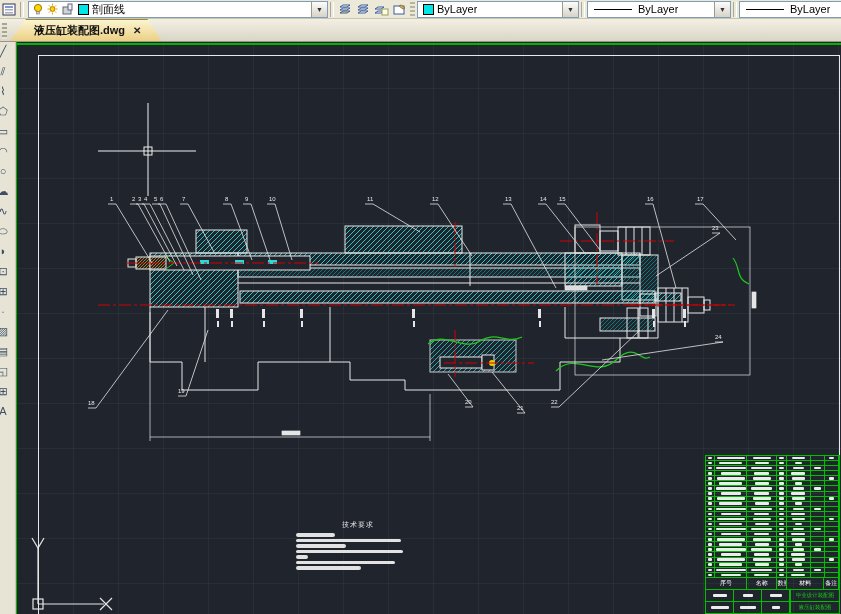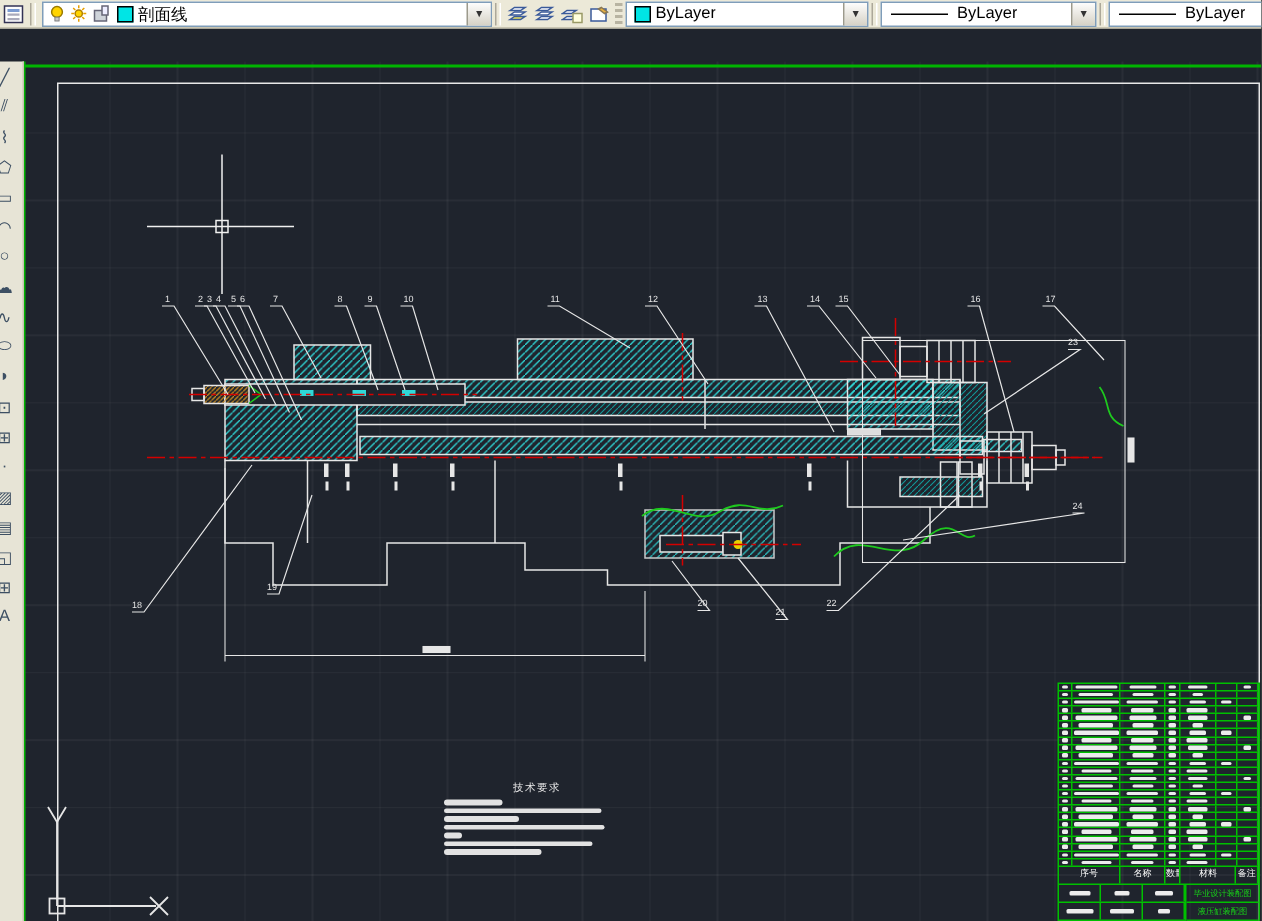--- a/index.html
+++ b/index.html
@@ -177,20 +177,27 @@
       <span class="txt">ByLayer</span>
       <span class="drop">▼</span>
     </div>
     <div class="tb-sep"></div>
     <div class="combo lw-combo">
       <span class="dashline"></span>
       <span class="txt">ByLayer</span>
     </div>
   </div>
 
+  <div class="tabbar">
+    <div class="tab-grip"></div>
+    <div class="tab">
+      <span>液压缸装配图.dwg</span>
+      <span class="close">✕</span>
+    </div>
+  </div>
 
   <div class="draw-strip" id="draw-strip">
       <div class="ico">╱</div>
       <div class="ico">⫽</div>
       <div class="ico">⌇</div>
       <div class="ico">⬠</div>
       <div class="ico">▭</div>
       <div class="ico">◠</div>
       <div class="ico">○</div>
       <div class="ico">☁</div>

